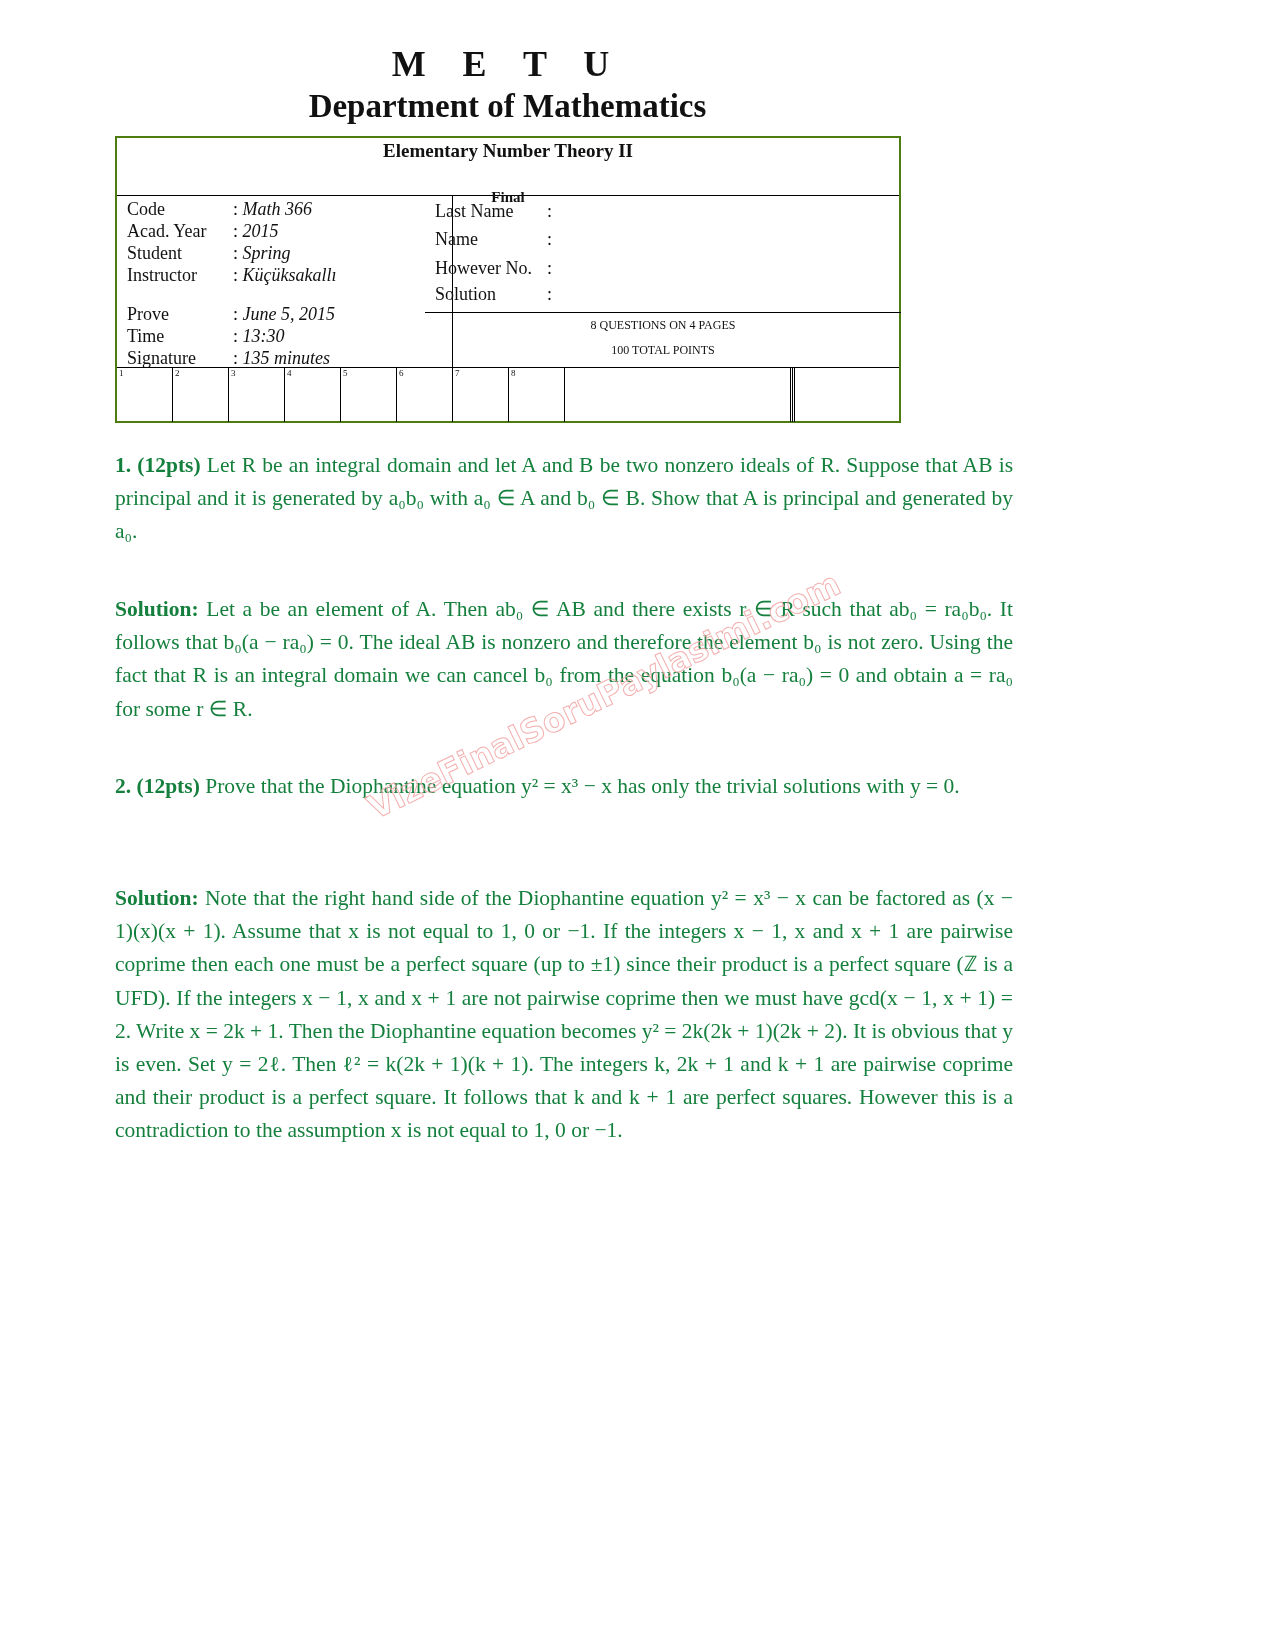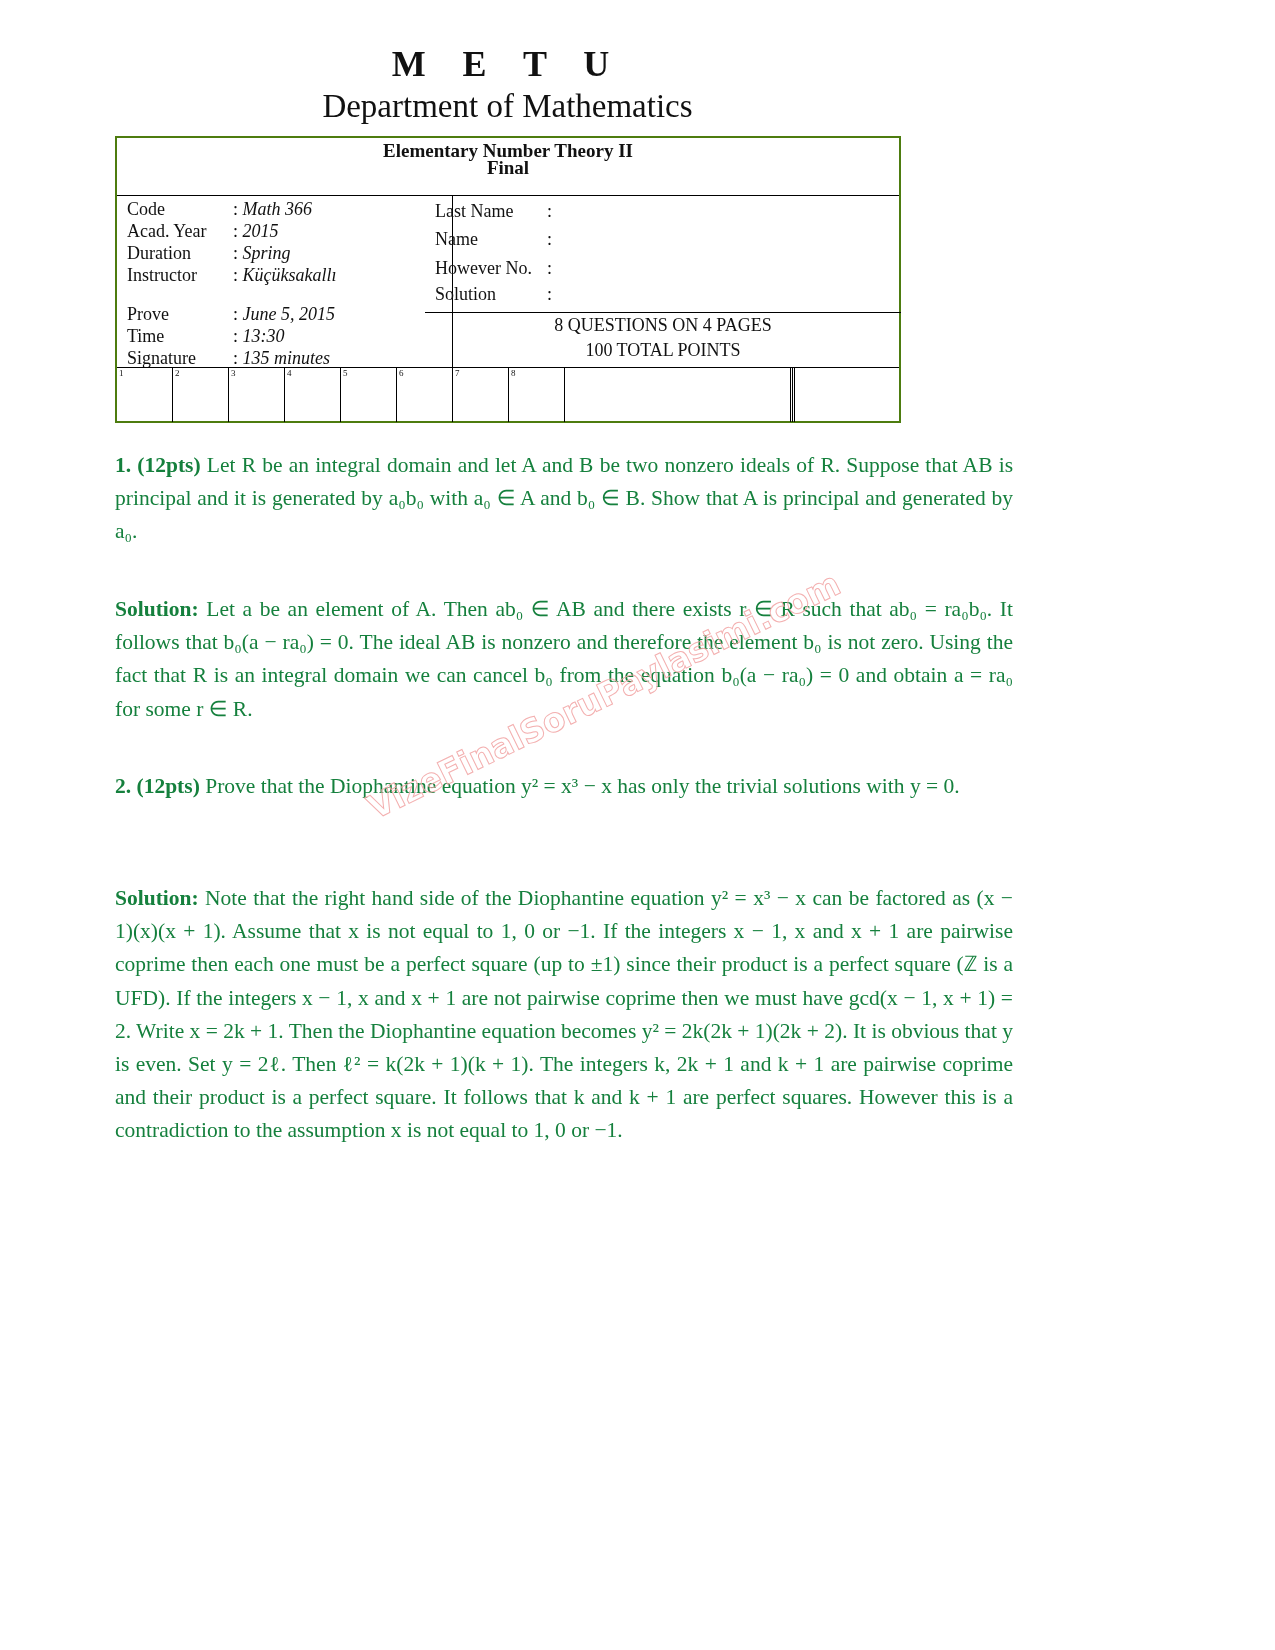--- a/index.html
+++ b/index.html
@@ -8,49 +8,49 @@
     font-family: "DejaVu Serif", "Liberation Serif", serif;
     color: #111;
   }
   .title-main {
     position: absolute; left: 0; width: 1015px; top: 42px; text-align: center;
     font-size: 36px; font-weight: bold; letter-spacing: 14px; line-height: 44px;
     font-family: "Liberation Serif", serif;
   }
   .title-dept {
     position: absolute; left: 0; width: 1015px; top: 86px; text-align: center;
-    font-size: 33px; font-weight: normal; line-height: 40px;
+    font-size: 33px; font-weight: bold; line-height: 40px;
     font-family: "Liberation Serif", serif;
   }
   .header-box {
     position: absolute; left: 115px; top: 136px; width: 786px; height: 287px;
     border: 2px solid #4d7c0f; box-sizing: border-box;
     font-family: "Liberation Serif", serif;
   }
   .course-row {
     position: absolute; left: 0; top: 0; width: 100%; height: 57px;
     border-bottom: 1.5px solid #000; text-align: center;
   }
   .course-name { position: absolute; top: 2px; width: 100%; font-size: 19px; font-weight: bold; }
-  .exam-type { position: absolute; top: 19px; width: 100%; font-size: 19px; font-weight: bold; }
+  .exam-type { position: absolute; top: 51px; width: 100%; font-size: 15px; font-weight: bold; }
 
   .info-left {
     position: absolute; left: 0; top: 57px; width: 336px; height: 172px;
     border-right: 1.5px solid #000; box-sizing: border-box;
   }
   .info-row { position: absolute; left: 10px; font-size: 18px; line-height: 22px; white-space: nowrap; }
   .info-row .lbl { display: inline-block; width: 106px; }
   .info-row .val { font-style: italic; }
 
   .info-right { position: absolute; left: 308px; top: 57px; width: 476px; height: 172px; }
   .student-block { position: absolute; left: 0; top: 0; width: 100%; height: 117px; border-bottom: 1.5px solid #000; }
   .student-row { position: absolute; left: 10px; font-size: 18px; line-height: 22px; white-space: nowrap; }
   .student-row .lbl { display: inline-block; width: 112px; }
   .summary-block { position: absolute; left: 0; top: 118px; width: 100%; height: 54px; text-align: center; }
-  .summary-line { position: absolute; width: 100%; font-size: 18px; line-height: 22px; }
+  .summary-line { position: absolute; width: 100%; font-size: 12px; line-height: 22px; }
 
   .score-row {
     position: absolute; left: 0; top: 229px; width: 100%; height: 56px;
     border-top: 1.5px solid #000; box-sizing: border-box;
   }
   .score-cell {
     position: absolute; top: 0; height: 54px; border-right: 1px solid #000; box-sizing: border-box;
   }
   .score-cell .num { position: absolute; left: 2px; top: 0; font-size: 9px; line-height: 10px; }
   .total-sep {
@@ -84,21 +84,21 @@
 
 <div class="header-box">
   <div class="course-row">
     <div class="course-name">Elementary Number Theory II</div>
     <div class="exam-type">Final</div>
   </div>
 
   <div class="info-left">
     <div class="info-row" style="top:3px"><span class="lbl">Code</span>: <span class="val">Math 366</span></div>
     <div class="info-row" style="top:25px"><span class="lbl">Acad. Year</span>: <span class="val">2015</span></div>
-    <div class="info-row" style="top:47px"><span class="lbl">Duration</span>: <span class="val">Spring</span></div>
+    <div class="info-row" style="top:47px"><span class="lbl">Student</span>: <span class="val">Spring</span></div>
     <div class="info-row" style="top:69px"><span class="lbl">Instructor</span>: <span class="val">Küçüksakallı</span></div>
     <div class="info-row" style="top:108px"><span class="lbl">Prove</span>: <span class="val">June 5, 2015</span></div>
     <div class="info-row" style="top:130px"><span class="lbl">Time</span>: <span class="val">13:30</span></div>
     <div class="info-row" style="top:152px"><span class="lbl">Signature</span>: <span class="val">135 minutes</span></div>
   </div>
 
   <div class="info-right">
     <div class="student-block">
       <div class="student-row" style="top:5px"><span class="lbl">Last Name</span><span>:</span></div>
       <div class="student-row" style="top:33px"><span class="lbl">Name</span><span>:</span></div>

